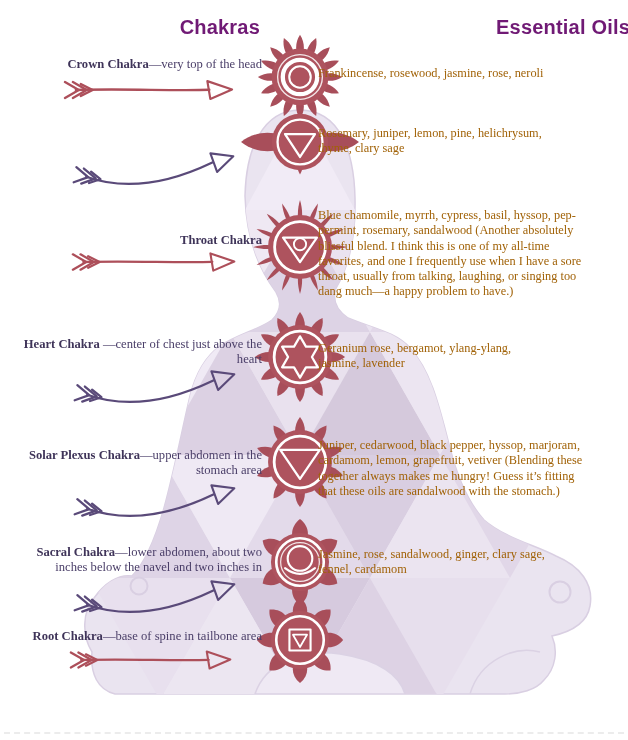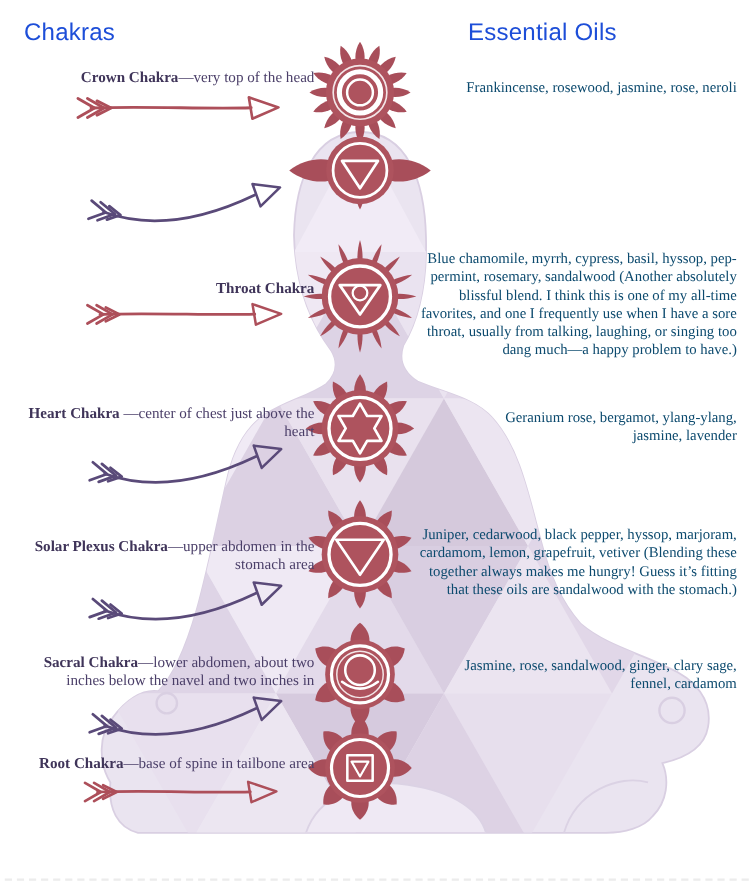--- a/index.html
+++ b/index.html
@@ -1,25 +1,25 @@
 <!DOCTYPE html>
 <html><head>
 <meta charset="utf-8">
 <style>
   html,body{margin:0;padding:0;background:#fff;}
   .stage{position:relative;width:628px;height:740px;background:#ffffff;overflow:hidden;
          font-family:"Liberation Serif", serif;}
   .stage svg{position:absolute;display:block;}
-  .heading{position:absolute;font-family:"Liberation Sans", sans-serif;font-weight:400;
-           font-size:20px;color:#1d4ed8;text-align:left;letter-spacing:0.2px;}
+  .heading{position:absolute;font-family:"Liberation Sans", sans-serif;font-weight:700;
+           font-size:20px;color:#701a75;text-align:right;letter-spacing:0.2px;}
   .chakra-label{position:absolute;margin:0;width:242px;font-size:12.6px;line-height:15.2px;
                 color:#4a3e68;text-align:right;}
   .chakra-label b{color:#3f3459;font-weight:700;}
-  .oils{position:absolute;margin:0;left:318px;width:296px;text-align:right;
-        font-size:12.3px;line-height:15.3px;color:#0c4a6e;white-space:pre-line;}
+  .oils{position:absolute;margin:0;left:318px;width:296px;text-align:left;
+        font-size:12.3px;line-height:15.3px;color:#a16207;white-space:pre-line;}
   .divider{position:absolute;left:4px;right:4px;top:732px;border-top:2px dashed #ececec;}
 </style>
 </head>
 <body>
 
 <div class="stage">
 
   <svg style="left:0;top:0;width:628px;height:740px" viewBox="0 0 628 740">
     <defs>
       <clipPath id="bodyclip">
@@ -286,20 +286,22 @@
     <g stroke="#ad4f5a" fill="none" stroke-width="2.4" stroke-linecap="round" stroke-linejoin="round">
       <path d="M3,6 L17,14 L3,22"></path>
         <path d="M11,6 L25,14 L11,22"></path>
         <path d="M19,8 L31,14 L19,20"></path>
       <path d="M14,14 C60,12.4 112,15 149,13.8"></path>
       <path d="M172,13.5 L147,5 L150,23 Z" stroke-width="2.2"></path>
     </g>
   </svg>
 
   <p class="oils" style="top:66px">Frankincense, rosewood, jasmine, rose, neroli</p>
+  <p class="oils" style="top:126px">Rosemary, juniper, lemon, pine, helichrysum,
+thyme, clary sage</p>
   <p class="oils" style="top:208px">Blue chamomile, myrrh, cypress, basil, hyssop, pep-
 permint, rosemary, sandalwood (Another absolutely
 blissful blend. I think this is one of my all-time
 favorites, and one I frequently use when I have a sore
 throat, usually from talking, laughing, or singing too
 dang much—a happy problem to have.)</p>
   <p class="oils" style="top:341px">Geranium rose, bergamot, ylang-ylang,
 jasmine, lavender</p>
   <p class="oils" style="top:438px">Juniper, cedarwood, black pepper, hyssop, marjoram,
 cardamom, lemon, grapefruit, vetiver (Blending these

